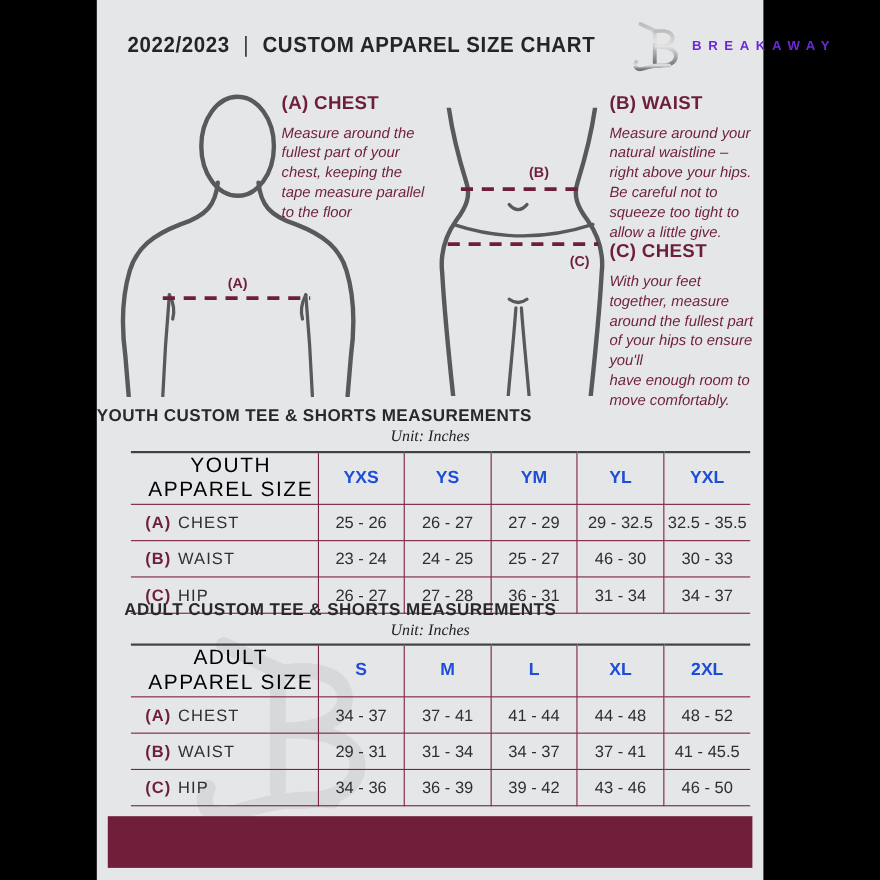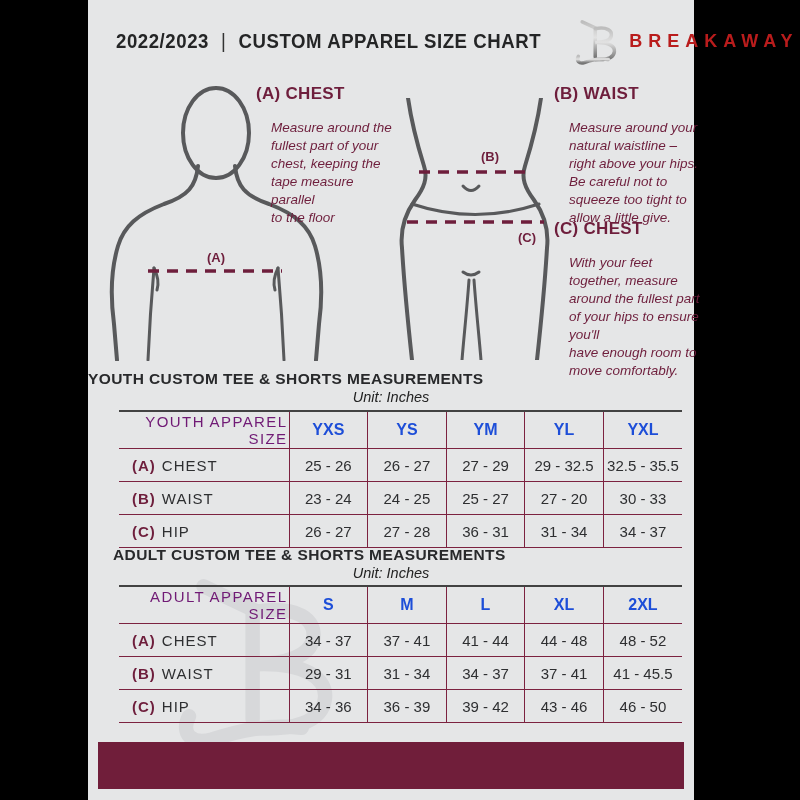--- a/index.html
+++ b/index.html
@@ -7,57 +7,57 @@
          font-family:"Liberation Sans",sans-serif;}
   .page{position:absolute;left:88px;top:0;width:606px;height:800px;background:#e5e6e7;}
 
   
   .header{position:absolute;left:28px;right:20px;top:16px;height:50px;
           display:flex;align-items:center;justify-content:space-between;}
   .doc-title{font-size:20px;font-weight:700;color:#242526;letter-spacing:.6px;
              transform:scaleX(.93);transform-origin:left center;white-space:nowrap;}
   .doc-title .sep{margin:0 13px;font-weight:400;color:#333;}
   .brand{display:flex;align-items:center;gap:10px;}
-  .brand-name{font-size:18px;font-weight:700;letter-spacing:6px;color:#b91c1c;}
+  .brand-name{font-size:12px;font-weight:700;letter-spacing:6px;color:#6d28d9;}
 
   
   .instr{position:absolute;color:#6e1e3c;z-index:2;}
   .instr h3{margin:0 0 8px 0;font-size:17px;font-weight:700;letter-spacing:.3px;}
-  .instr p{margin:15px;font-size:13.5px;font-style:italic;font-weight:500;
+  .instr p{margin:0;font-size:13.5px;font-style:italic;font-weight:500;
            line-height:1.34;white-space:pre-line;}
   #instr-chest{left:168px;top:84px;width:155px;}
   #instr-waist{left:466px;top:84px;width:162px;}
   #instr-hips{left:466px;top:219px;width:162px;}
 
   
   .fig{position:absolute;z-index:1;}
   #fig-upper{left:14px;top:84px;}
   #fig-lower{left:305px;top:98px;}
   .outline{fill:none;stroke:#58595b;stroke-width:4;stroke-linecap:round;}
   .outline.thin{stroke-width:3;}
   .dash{stroke:#6e1e3c;stroke-width:3.4;stroke-dasharray:11 8;fill:none;}
   .fig text{font-family:"Liberation Sans",sans-serif;font-size:13px;font-weight:700;fill:#6e1e3c;}
 
   
   .sec-title{position:absolute;left:0;width:100%;text-align:left;
              font-size:15.5px;font-weight:700;color:#28292b;letter-spacing:.4px;z-index:2;}
   .sec-unit{position:absolute;left:0;width:100%;text-align:center;
-            font-size:14.5px;font-style:italic;color:#222;z-index:2;}
+            font-size:14.5px;font-style:italic;color:#222;z-index:2;font-family:Liberation Serif, serif;}
   #youth-title{top:370px;} #youth-unit{top:389px;}
   #adult-title{top:546px;padding-left:25px;} #adult-unit{top:565px;}
 
   
   .size-table{position:absolute;left:31px;width:563px;border-collapse:collapse;
               table-layout:fixed;z-index:2;}
   #youth-table{top:410px;} #adult-table{top:585px;}
   .size-table th,.size-table td{border:1.6px solid #7c2240;}
   .size-table thead th{border-top:2.2px solid #424242;height:33px;
               font-size:16px;font-weight:700;color:#1d4ed8;}
-  .size-table th.lblcol{font-weight:400;font-size:15px;letter-spacing:1.4px;
-              text-align:right;padding-left:13px;color:#701a75;}
+  .size-table th.lblcol{font-weight:400;font-size:19px;letter-spacing:1.4px;
+              text-align:center;padding-left:13px;color:#000000;}
   .size-table td{height:30px;text-align:center;font-size:15px;color:#2e2f31;}
   .size-table td.lblcol{text-align:left;padding-left:13px;letter-spacing:1px;}
   .size-table tr>*:first-child{border-left:none;}
   .size-table tr>*:last-child{border-right:none;}
   .pfx{color:#6e1e3c;font-weight:700;margin-right:6px;}
 
   
   .watermark{position:absolute;left:50px;top:566px;z-index:1;}
   .footer{position:absolute;left:10px;right:10px;top:742px;height:47px;
           background:#701e3a;z-index:3;}
@@ -173,21 +173,21 @@
           <td>26 - 27</td>
           <td>27 - 29</td>
           <td>29 - 32.5</td>
           <td>32.5 - 35.5</td>
         </tr>
         <tr>
           <td class="lblcol"><span class="pfx">(B)</span><span>WAIST</span></td>
           <td>23 - 24</td>
           <td>24 - 25</td>
           <td>25 - 27</td>
-          <td>27 - 20</td>
+          <td>46 - 30</td>
           <td>30 - 33</td>
         </tr>
         <tr>
           <td class="lblcol"><span class="pfx">(C)</span><span>HIP</span></td>
           <td>26 - 27</td>
           <td>27 - 28</td>
           <td>36 - 31</td>
           <td>31 - 34</td>
           <td>34 - 37</td>
         </tr>

